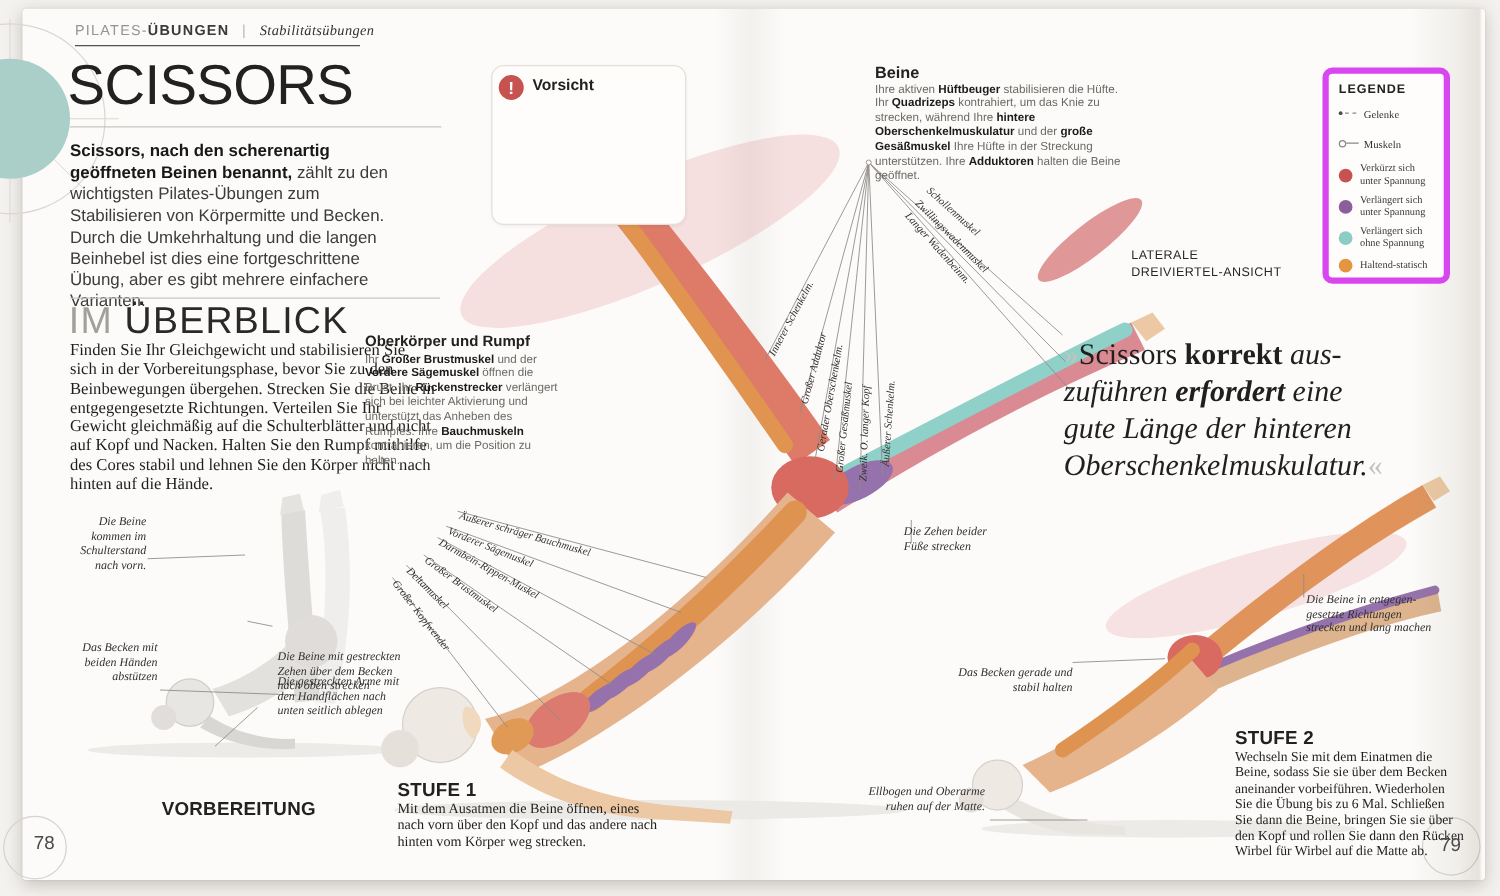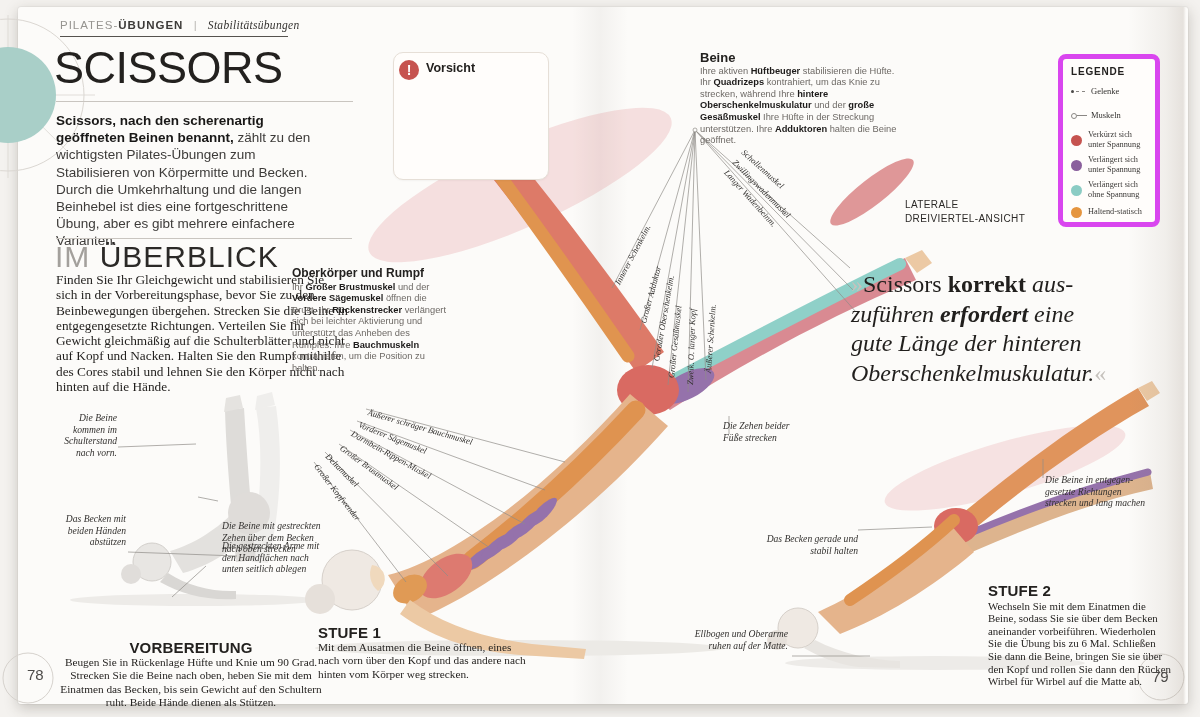--- a/index.html
+++ b/index.html
@@ -286,21 +286,20 @@
   <div class="fig-note" style="left:222px;top:520px;width:108px;">Die Beine mit gestreckten Zehen über dem Becken nach oben strecken</div>
   <div class="fig-note" style="left:222px;top:540px;width:108px;font-family:Liberation Serif, serif;">Die gestreckten Arme mit den Handflächen nach unten seitlich ablegen</div>
 
   <div class="fig-note" style="left:723px;top:420px;width:72px;">Die Zehen beider Füße strecken</div>
   <div class="fig-note ra" style="left:764px;top:516px;width:94px;margin-top:17px;">Das Becken gerade und stabil halten</div>
   <div class="fig-note" style="left:1045px;top:474px;width:108px;">Die Beine in entgegen-gesetzte Richtungen strecken und lang machen</div>
   <div class="fig-note ra" style="left:688px;top:628px;width:100px;">Ellbogen und Oberarme ruhen auf der Matte.</div>
 
   <div class="step prep">
     <div class="step-title">VORBEREITUNG</div>
-    <div>Beugen Sie in Rückenlage Hüfte und Knie um 90 Grad. Strecken Sie die Beine nach oben, heben Sie mit dem Einatmen das Becken, bis sein Gewicht auf den Schultern ruht. Beide Hände dienen als Stützen.</div>
   </div>
   <div class="step st1">
     <div class="step-title">STUFE 1</div>
     <div>Mit dem Ausatmen die Beine öffnen, eines nach vorn über den Kopf und das andere nach hinten vom Körper weg strecken.</div>
   </div>
   <div class="step st2">
     <div class="step-title">STUFE 2</div>
     <div>Wechseln Sie mit dem Einatmen die Beine, sodass Sie sie über dem Becken aneinander vorbeiführen. Wiederholen Sie die Übung bis zu 6 Mal. Schließen Sie dann die Beine, bringen Sie sie über den Kopf und rollen Sie dann den Rücken Wirbel für Wirbel auf die Matte ab.</div>
   </div>
 

